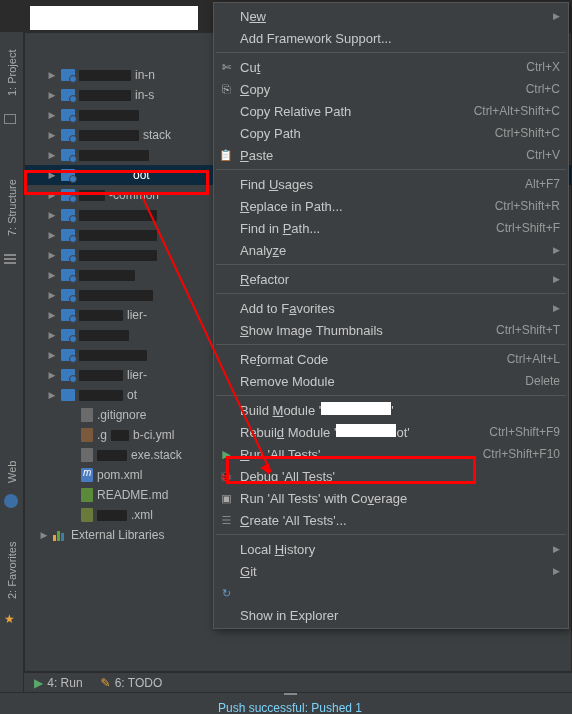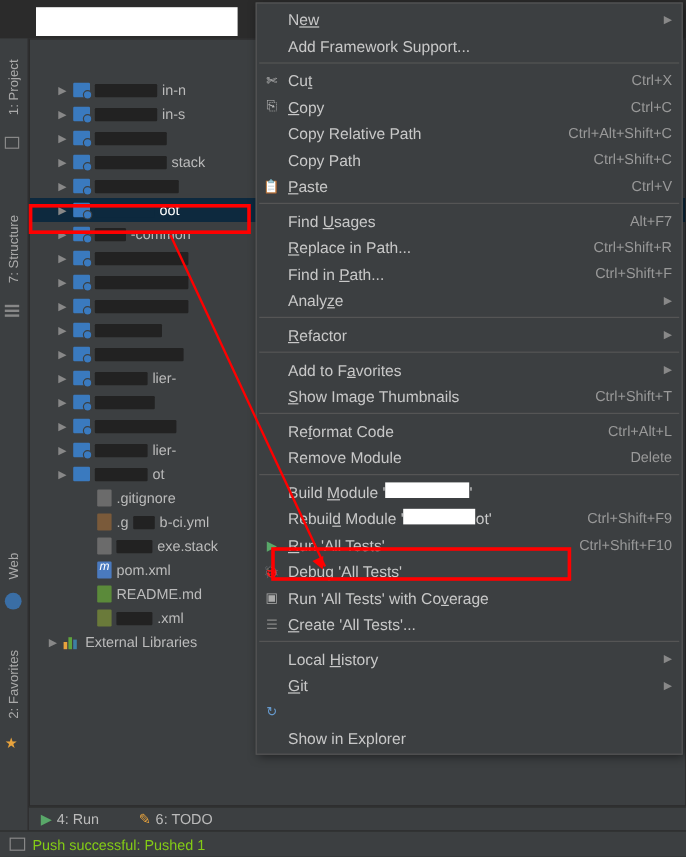--- a/index.html
+++ b/index.html
@@ -205,39 +205,40 @@
 
   
   .bottom1 {
     position: absolute;
     left: 24px; bottom: 22px; right: 0;
     height: 20px;
     background: #3c3f41;
     border-top: 1px solid #2b2b2b;
     display: flex;
     align-items: center;
-    gap: 33px;
+    gap: 18px;
     padding-left: 10px;
     font-size: 12px;
     color: #bbb;
   }
   .bottom1 .play-tri { color: #59a869; margin-right: 4px; }
   .bottom1 .todo-ico { color: #e8a33d; margin-right: 4px; }
   .bottom2 {
     position: absolute;
     left: 0; bottom: 0; right: 0;
     height: 22px;
     background: #3c3f41;
     border-top: 1px solid #2b2b2b;
     display: flex;
     align-items: center;
     padding-left: 8px;
     font-size: 12px;
-    color: #84cc16;
+    color: #7dd3fc;
     gap: 6px;
+    flex-direction: column;
   }
   .bottom2 .sq {
     width: 13px; height: 11px;
     border: 1px solid #888;
   }
 
   .ctx-white {
     display:inline-block; background:#fff; height:13px;
   }
 

